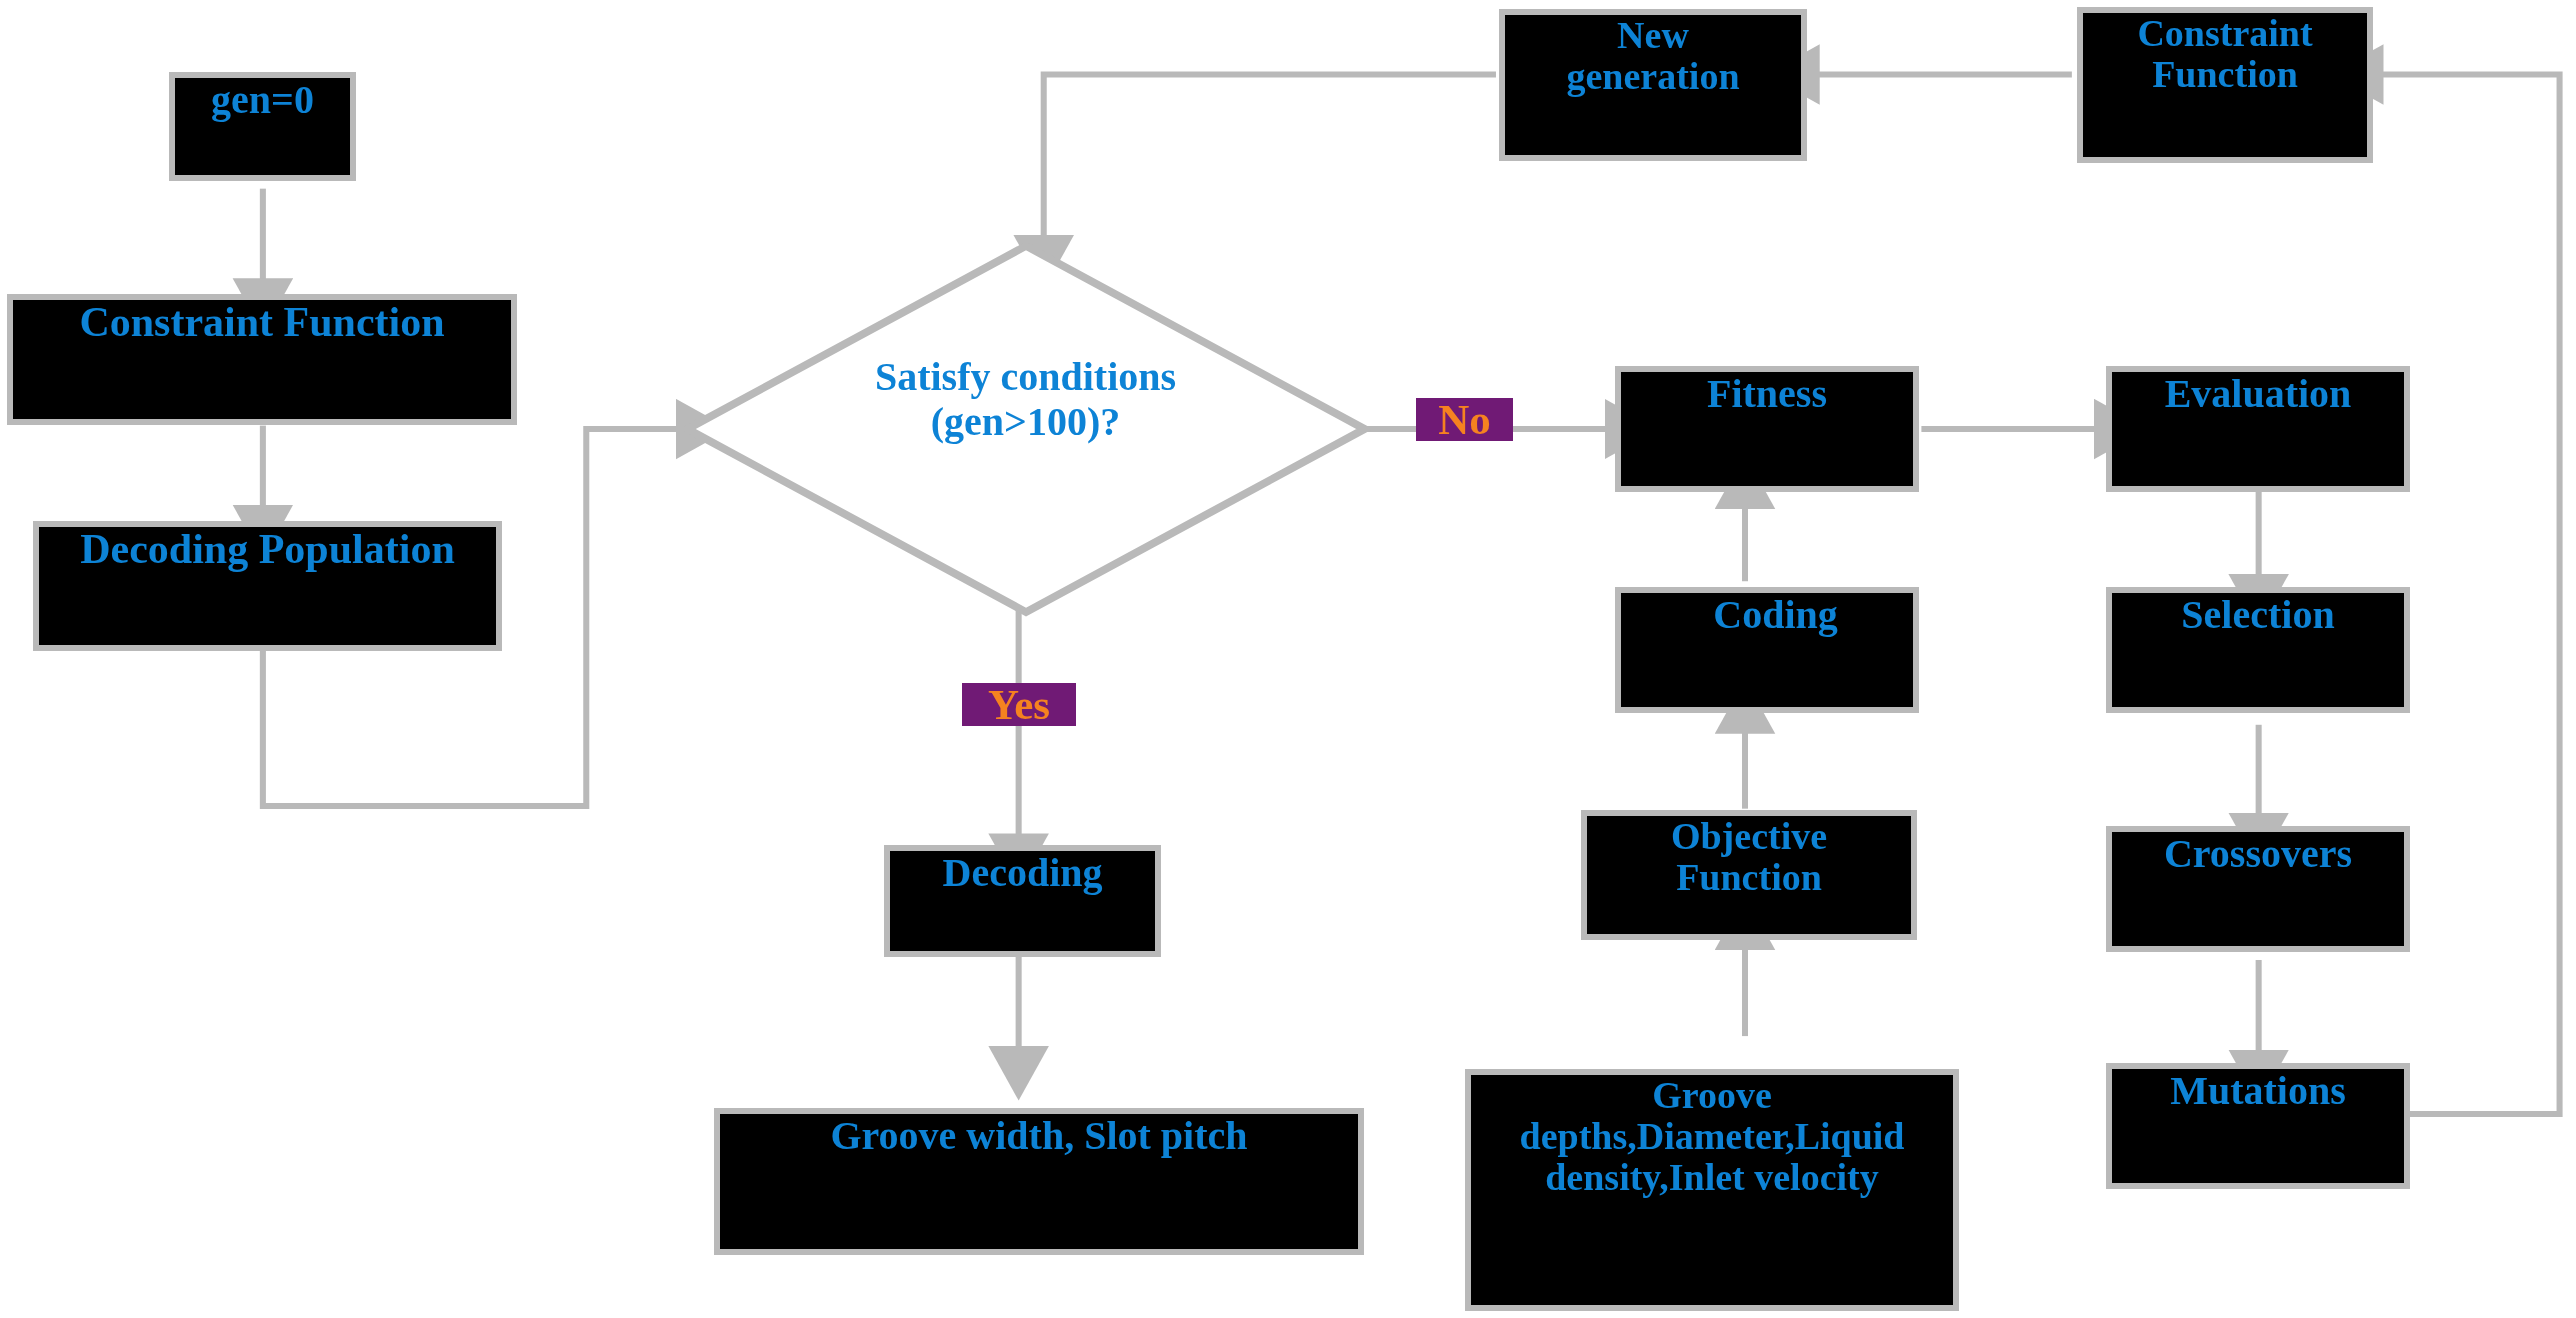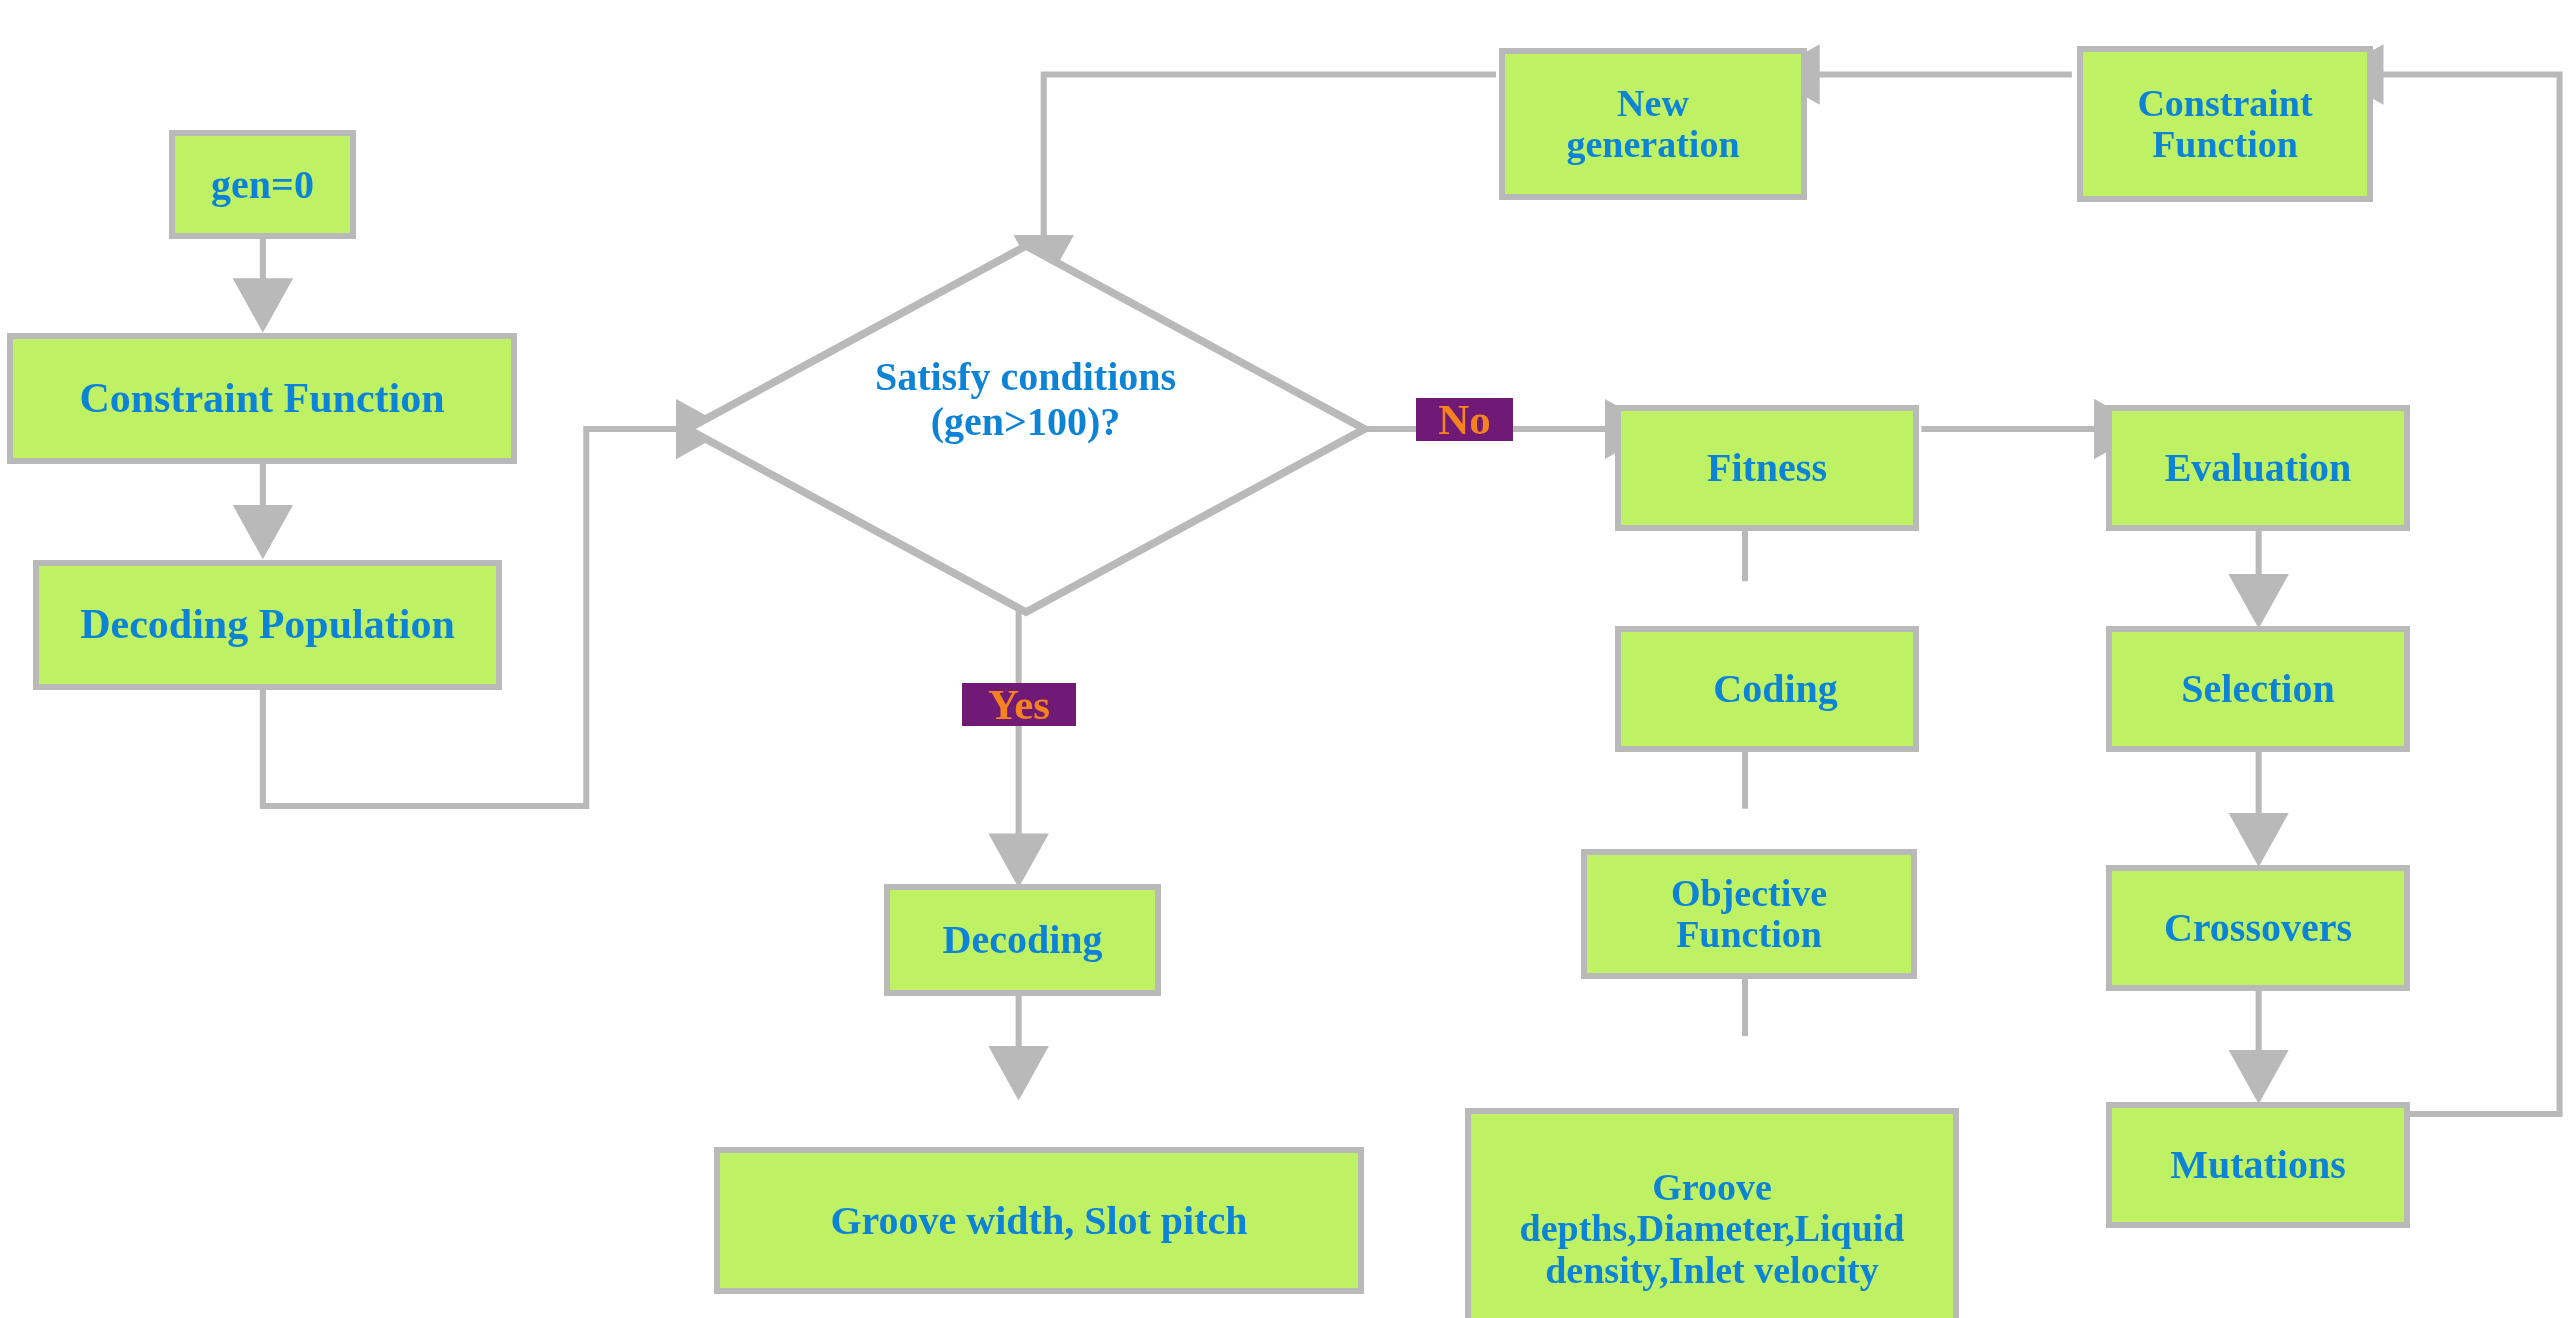--- a/index.html
+++ b/index.html
@@ -19,31 +19,30 @@
     position: absolute;
     left: 0;
     top: 0;
     width: 2576px;
     height: 1319px;
     pointer-events: none;
   }
   .node {
     position: absolute;
     box-sizing: border-box;
-    background: #bef264;
+    background: #000000;
     border: 6px solid #b9b9b9;
     display: flex;
-    align-items: center;
+    align-items: flex-start;
     justify-content: center;
     text-align: center;
     color: #0d83d6;
     font-weight: bold;
     line-height: 1.08;
     z-index: 3;
-    margin-top: 39px;
   }
   .node .txt {
     display: block;
     padding: 0 5.2px;
     white-space: pre-line;
   }
   .diamond {
     position: absolute;
     z-index: 3;
   }
@@ -106,21 +105,21 @@
       <path d="M2612,1110 L2612,1222" marker-end="url(#ah)"></path>
 
       <path d="M2724,1288 L2960,1288 L2960,86 L2748,86" marker-end="url(#ah)"></path>
 
       <path d="M2396,86 L2096,86" marker-end="url(#ah)"></path>
 
       <path d="M1730,86 L1207,86 L1207,280" marker-end="url(#ah)"></path>
     </g>
   </svg>
 
-  <div class="node" style="left:169px; top:91px; width:187px; height:109px; font-size:40px;">
+  <div class="node" style="left:169px; top:72px; width:187px; height:109px; font-size:40px;">
     <span class="txt">gen=0</span>
   </div>
 
   <div class="node" style="left:7px; top:294px; width:510px; height:131px; font-size:42px;">
     <span class="txt">Constraint Function</span>
   </div>
 
   <div class="node" style="left:33px; top:521px; width:469px; height:130px; font-size:42px;">
     <span class="txt">Decoding Population</span>
   </div>

